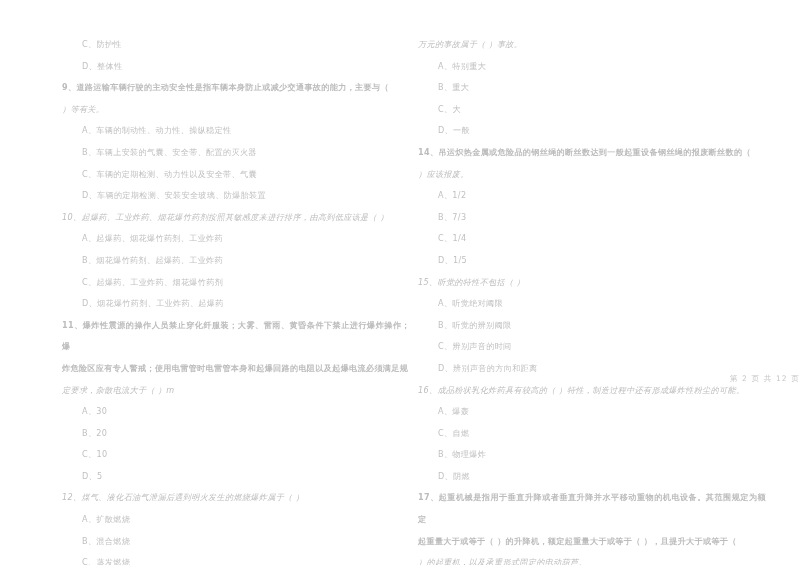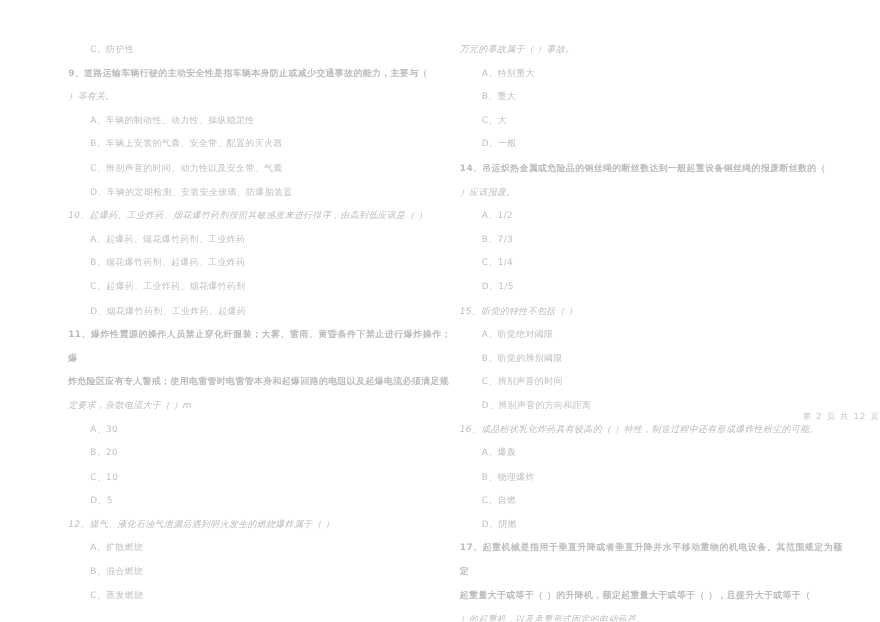--- a/index.html
+++ b/index.html
@@ -76,27 +76,28 @@
   }
 </style>
 </head>
 <body>
 
 <div id="page">
 
   <div class="column col-left">
 
     <div class="opt">C、防护性</div>
+    <div class="opt">D、整体性</div>
 
     <div class="q-block">
       <div class="stem">9、道路运输车辆行驶的主动安全性是指车辆本身防止或减少交通事故的能力，主要与（</div>
       <div class="stem-cont">）等有关。</div>
       <div class="opt">A、车辆的制动性、动力性、操纵稳定性</div>
       <div class="opt">B、车辆上安装的气囊、安全带、配置的灭火器</div>
-      <div class="opt">C、辨别声音的时间、动力性以及安全带、气囊</div>
+      <div class="opt">C、车辆的定期检测、动力性以及安全带、气囊</div>
       <div class="opt">D、车辆的定期检测、安装安全玻璃、防爆胎装置</div>
     </div>
 
     <div class="q-block">
       <div class="stem-cont">10、起爆药、工业炸药、烟花爆竹药剂按照其敏感度来进行排序，由高到低应该是（     ）</div>
       <div class="opt">A、起爆药、烟花爆竹药剂、工业炸药</div>
       <div class="opt">B、烟花爆竹药剂、起爆药、工业炸药</div>
       <div class="opt">C、起爆药、工业炸药、烟花爆竹药剂</div>
       <div class="opt">D、烟花爆竹药剂、工业炸药、起爆药</div>
     </div>
@@ -142,22 +143,22 @@
       <div class="stem-cont">15、听觉的特性不包括（     ）</div>
       <div class="opt">A、听觉绝对阈限</div>
       <div class="opt">B、听觉的辨别阈限</div>
       <div class="opt">C、辨别声音的时间</div>
       <div class="opt">D、辨别声音的方向和距离</div>
     </div>
 
     <div class="q-block">
       <div class="stem-cont">16、成品粉状乳化炸药具有较高的（     ）特性，制造过程中还有形成爆炸性粉尘的可能。</div>
       <div class="opt">A、爆轰</div>
+      <div class="opt">C、自燃</div>
       <div class="opt">B、物理爆炸</div>
-      <div class="opt">C、自燃</div>
       <div class="opt">D、阴燃</div>
     </div>
 
     <div class="q-block">
       <div class="stem">17、起重机械是指用于垂直升降或者垂直升降并水平移动重物的机电设备。其范围规定为额定</div>
       <div class="stem">起重量大于或等于（     ）的升降机，额定起重量大于或等于（     ），且提升大于或等于（</div>
       <div class="stem-cont">）的起重机，以及承重形式固定的电动葫芦。</div>
 
     </div>
 

